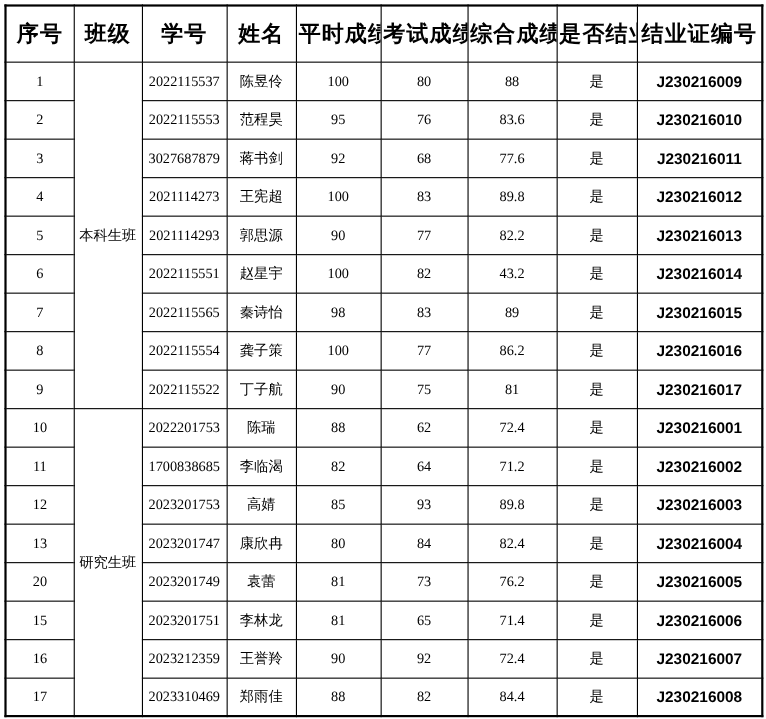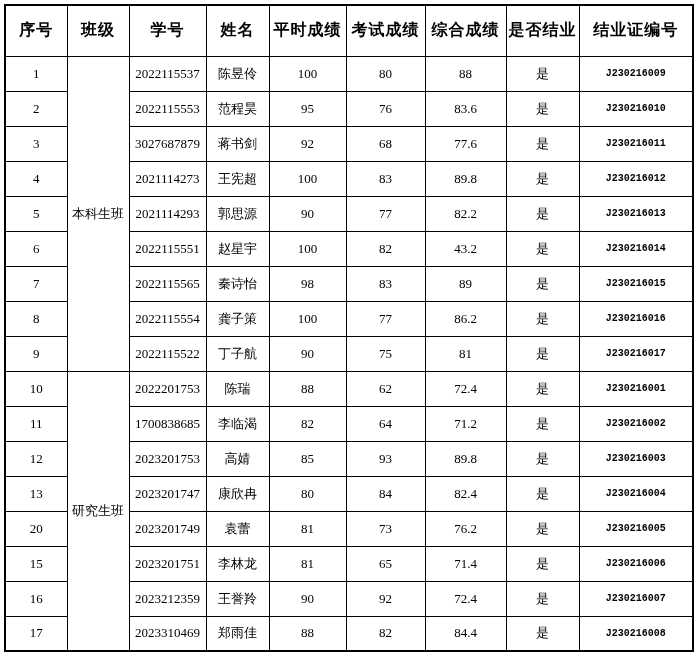--- a/index.html
+++ b/index.html
@@ -31,36 +31,36 @@
     text-align: center;
     vertical-align: middle;
     padding: 0 2px;
     overflow: hidden;
     white-space: nowrap;
   }
   table.grades thead tr { height: 51px; }
   table.grades tbody tr { height: 35px; }
   .hdr {
     font-weight: bold;
-    font-size: 16px;
+    font-size: 20px;
     font-family: "Liberation Serif", "DejaVu Serif", serif;
     letter-spacing: 1px;
   }
   .num {
     font-size: 13px;
     font-family: "Liberation Serif", "DejaVu Serif", serif;
   }
   .cjk {
     font-size: 13px;
     font-family: Liberation Sans, sans-serif;
   }
   .cert {
-    font-size: 10px;
+    font-size: 14px;
     font-weight: bold;
-    font-family: Liberation Mono, monospace;
+    font-family: Liberation Sans, sans-serif;
   }
 </style>
 </head>
 <body>
 
 <div class="sheet">
   <table class="grades">
     <colgroup>
       <col style="width:62px">
       <col style="width:62px">

